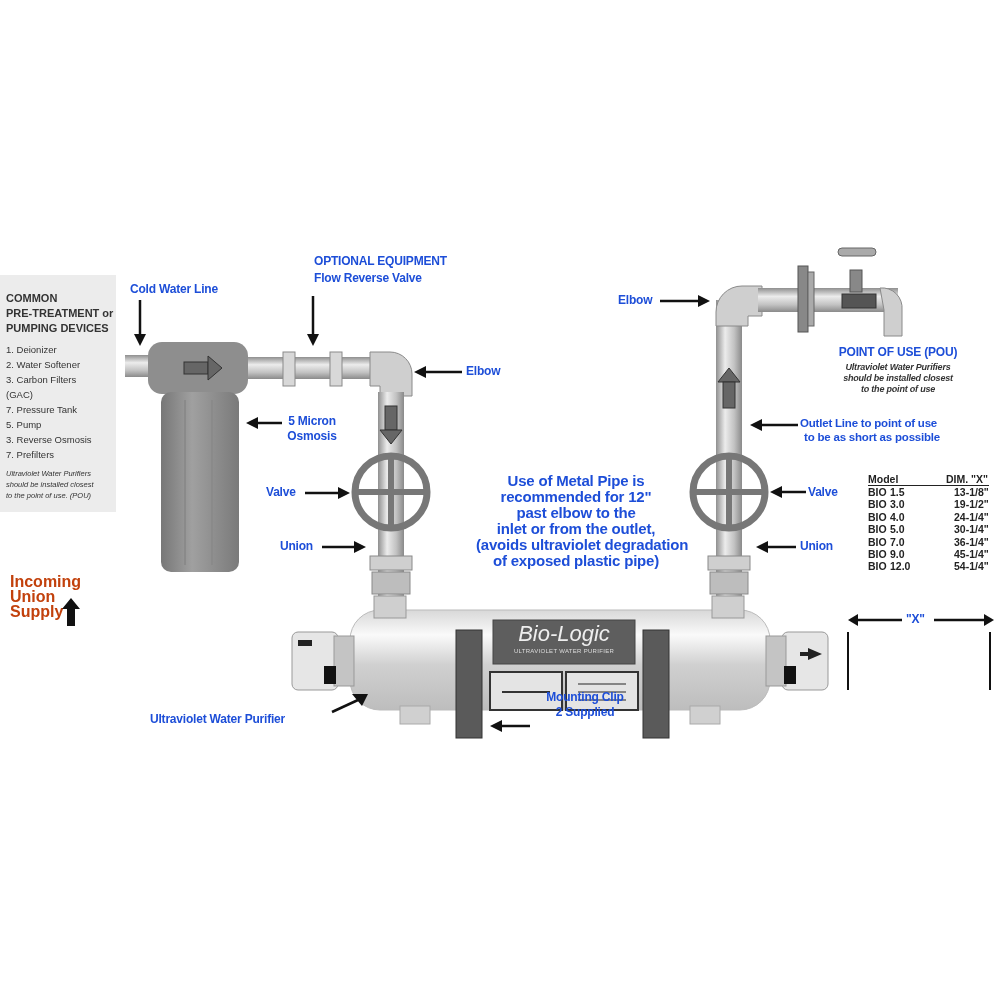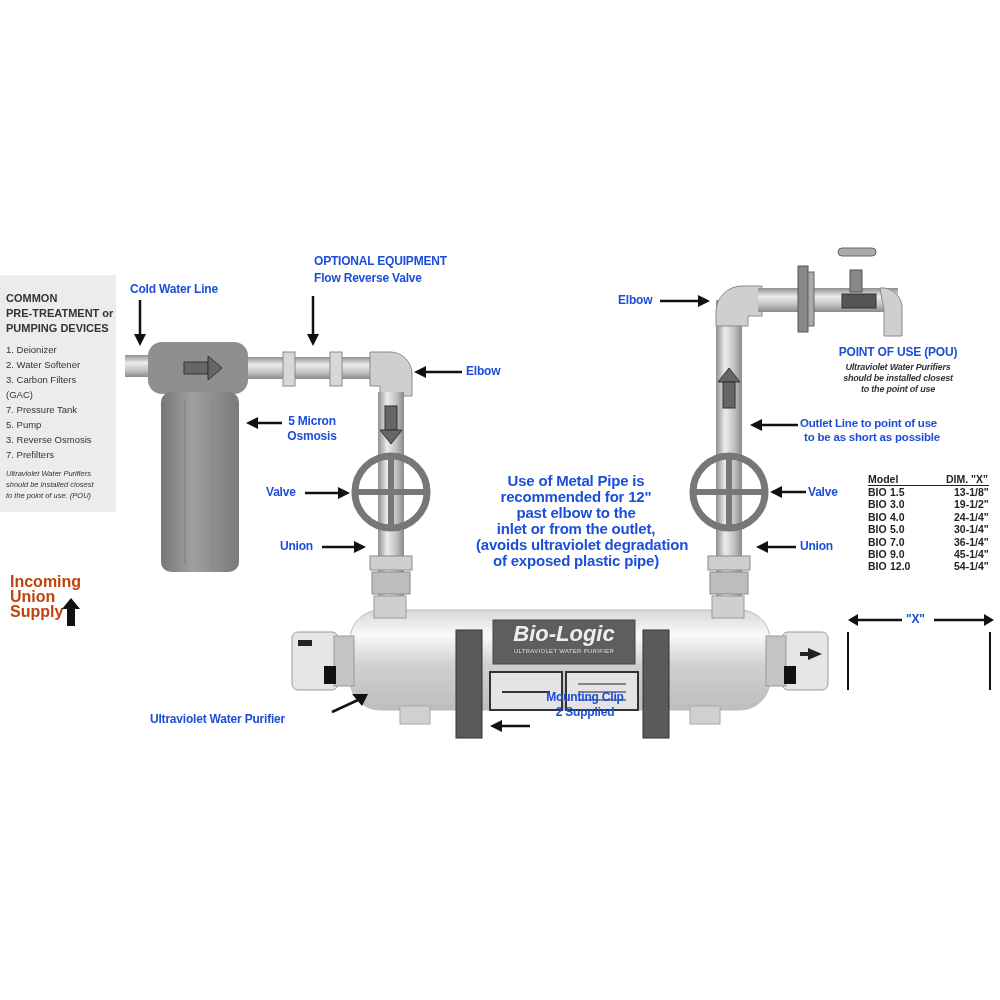--- a/index.html
+++ b/index.html
@@ -219,21 +219,21 @@
     <line x1="856" y1="620" x2="902" y2="620"></line>
       <polygon points="858,614 858,626 848,620" stroke="none"></polygon>
     <line x1="934" y1="620" x2="986" y2="620"></line>
       <polygon points="984,614 984,626 994,620" stroke="none"></polygon>
     <line x1="848" y1="632" x2="848" y2="690" stroke-width="2"></line>
     <line x1="990" y1="632" x2="990" y2="690" stroke-width="2"></line>
   </g>
 </svg>
 
 <div class="abs" style="left:493px;top:620px;width:142px;text-align:center;">
-  <div style="font-size:22px;font-style:italic;font-weight:bold;color:#eeeeee;line-height:28px;">Bio-Logic</div>
+  <div style="font-size:22px;font-style:italic;font-weight:normal;color:#eeeeee;line-height:28px;">Bio-Logic</div>
   <div style="font-size:6px;color:#ddd;letter-spacing:0.3px;">ULTRAVIOLET WATER PURIFIER</div>
 </div>
 
 <div class="lbl" style="left:130px;top:282px;">Cold Water Line</div>
 <div class="lbl" style="left:314px;top:254px;">OPTIONAL EQUIPMENT</div>
 <div class="lbl" style="left:314px;top:271px;">Flow Reverse Valve</div>
 <div class="lbl" style="left:466px;top:364px;">Elbow</div>
 <div class="lbl lbl-c" style="left:282px;top:414px;width:60px;line-height:15px;">
   <div>5 Micron</div>
   <div>Osmosis</div>

